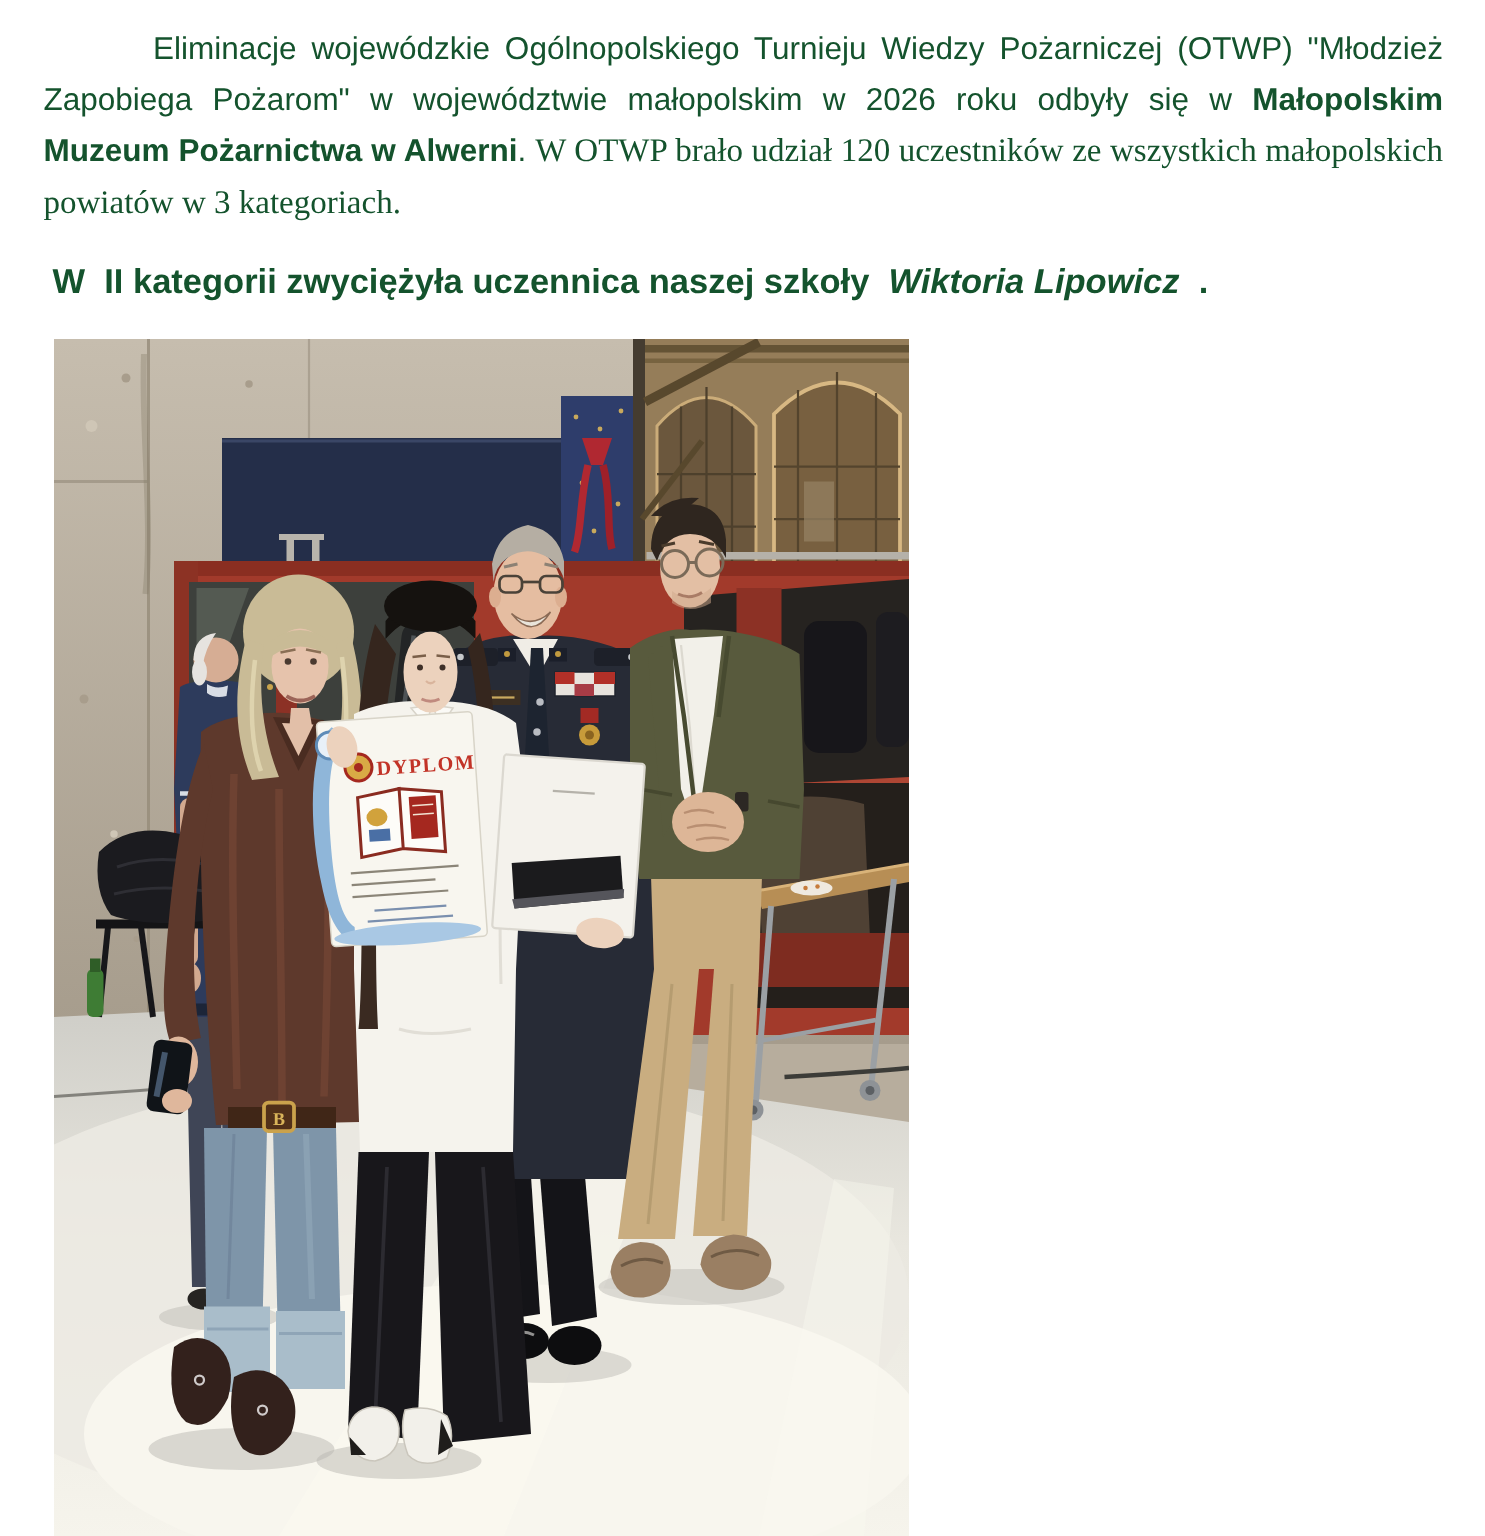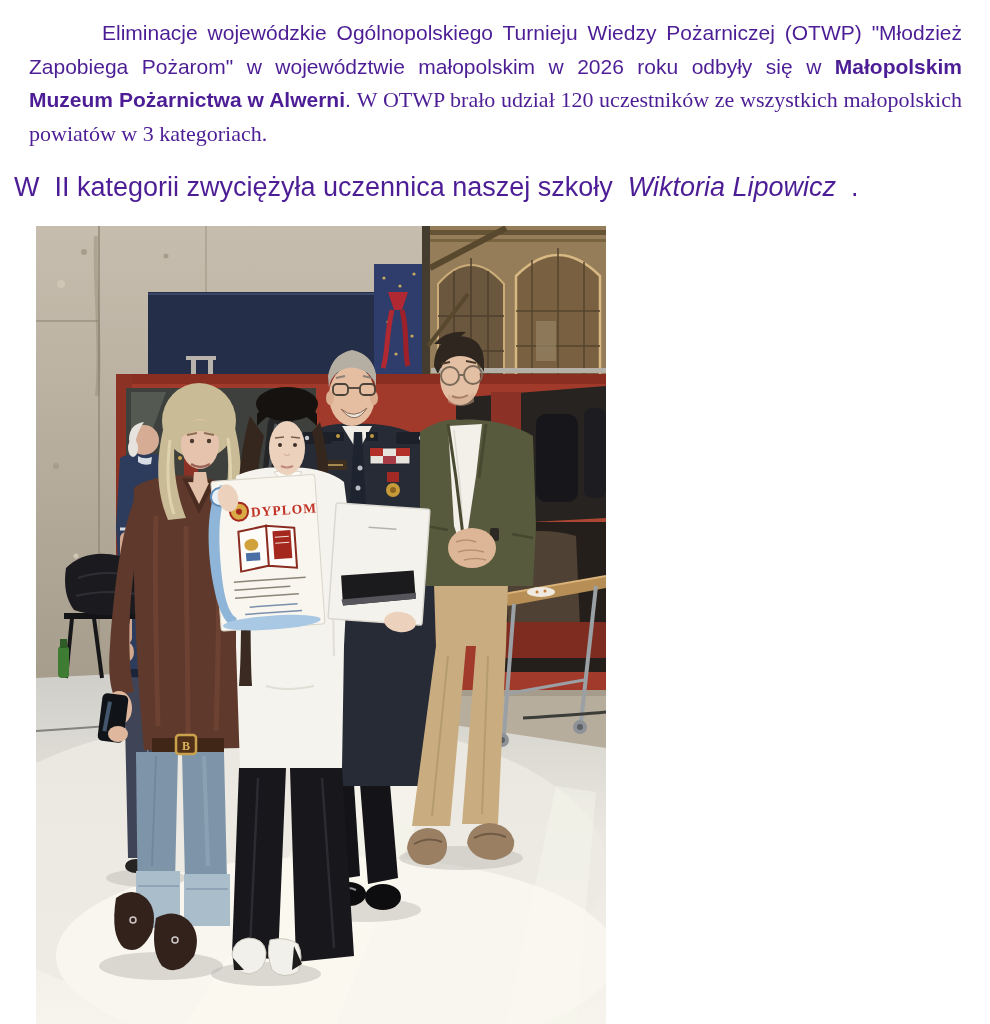--- a/index.html
+++ b/index.html
@@ -1,23 +1,23 @@
 <!DOCTYPE html>
 <html><head>
 <meta charset="utf-8">
 <style>
   html,body{margin:0;padding:0;background:#fff;}
   #page{position:relative;width:990px;height:1024px;background:#ffffff;overflow:hidden;
-        font-family:"Liberation Sans",sans-serif;color:#4c1d95;}
+        font-family:"Liberation Sans",sans-serif;color:#14532d;}
   .p1{position:absolute;left:29px;top:16px;width:933px;text-align:justify;
       font-size:21px;line-height:33.5px;text-indent:73px;margin:0;}
   .p1 .bold{font-weight:bold;}
   .p1 .serif{font-family:"Liberation Serif",serif;font-size:22px;}
-  .p2{position:absolute;left:14px;top:172px;width:933px;margin:0;
-      font-size:27px;line-height:30px;font-weight:normal;white-space:pre-wrap;}
+  .p2{position:absolute;left:35px;top:172px;width:933px;margin:0;
+      font-size:23px;line-height:30px;font-weight:bold;white-space:pre-wrap;}
   .p2 .name{font-style:italic;}
   .photo{position:absolute;left:36px;top:226px;width:570px;height:798px;overflow:hidden;background:#b7ad9d;}
   svg text{user-select:none;}
 </style>
 </head>
 <body>
 
 <div id="page">
 
   <p class="p1"><span>Eliminacje wojewódzkie Ogólnopolskiego Turnieju Wiedzy Pożarniczej (OTWP) "Młodzież Zapobiega Pożarom" w województwie małopolskim w 2026 roku odbyły  się w </span><span class="bold">Małopolskim Muzeum Pożarnictwa w Alwerni</span><span>. </span><span class="serif">W OTWP brało udział 120 uczestników ze wszystkich małopolskich powiatów w 3 kategoriach.</span></p>

